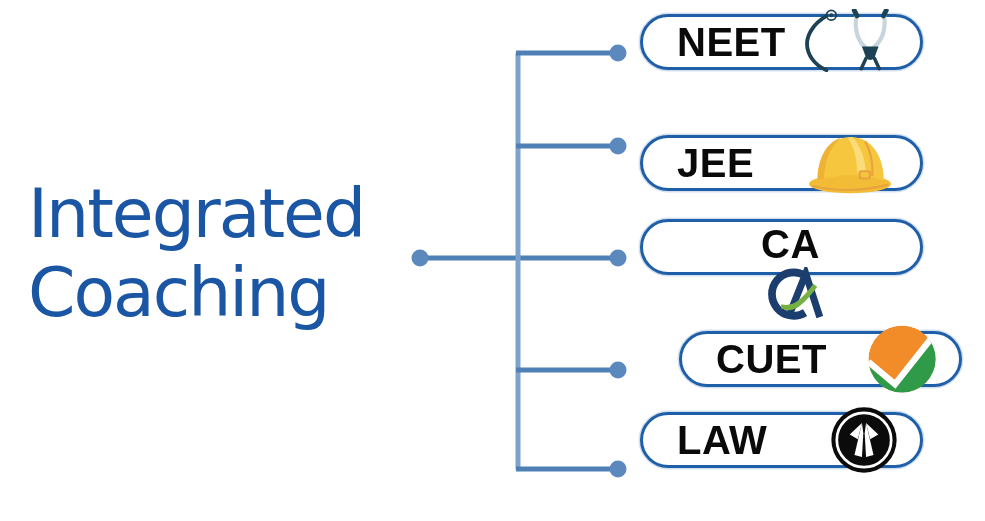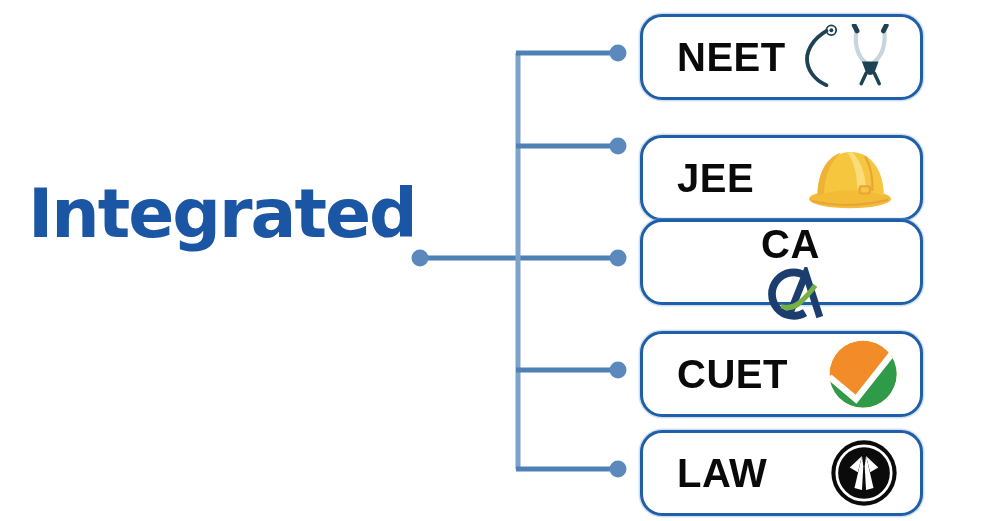--- a/index.html
+++ b/index.html
@@ -2,48 +2,49 @@
 <html><head>
 <meta charset="utf-8">
 <style>
   html,body{margin:0;padding:0;background:#ffffff;}
   .canvas{
     position:relative;width:985px;height:521px;background:#ffffff;
     overflow:hidden;font-family:"Liberation Sans",sans-serif;
   }
   .title{
     position:absolute;left:28px;top:174px;
-    font-size:68px;font-weight:bold;letter-spacing:-2px;
+    font-size:68px;font-weight:normal;letter-spacing:-2px;
     line-height:79px;color:#1a56a4;
     font-family:"DejaVu Sans","Liberation Sans",sans-serif;
   }
   .connector{position:absolute;left:0;top:0;}
   .item{
-    position:absolute;left:640px;width:283px;height:86px;
+    position:absolute;left:640px;width:283px;height:56px;
     box-sizing:border-box;background:#ffffff;
-    border:3px solid #1f5fa8;border-radius:22px;
+    border:3px solid #1f5fa8;border-radius:32px;
     display:flex;align-items:center;justify-content:space-between;
     padding:0 22px 0 34px;
     box-shadow:0 0 0 1.5px rgba(130,165,210,0.35);
   }
   .item .label{
     font-weight:bold;font-size:40px;color:#0a0a0a;letter-spacing:0.5px;
     font-family:"Liberation Sans",sans-serif;
   }
   .item .icon{display:flex;align-items:center;justify-content:center;}
-  .i0{top:14px;} .i1{top:107px;margin-top:28px;} .i2{top:219px;} .i3{top:331px;} .i4{top:430px;}
+  .i0{top:14px;} .i1{top:107px;margin-top:28px;} .i2{top:219px;} .i3{top:331px;margin-left:39px;} .i4{top:412px;}
   .i2{padding-right:16px;flex-direction:column;}
 </style>
 </head>
 <body>
 
 <div class="canvas">
 
   <div class="title">
     <div>Integrated</div>
+    <div>Coaching</div>
   </div>
 
   <svg class="connector" width="985" height="521" viewBox="0 0 985 521">
     <line x1="420" y1="258" x2="618" y2="258" stroke="#4f80b5" stroke-width="5"></line>
     <line x1="518" y1="53" x2="518" y2="469" stroke="#7da3cd" stroke-width="5"></line>
     <line x1="516" y1="53" x2="618" y2="53" stroke="#4f80b5" stroke-width="5"></line>
     <line x1="516" y1="146" x2="618" y2="146" stroke="#4f80b5" stroke-width="5"></line>
     <line x1="516" y1="370" x2="618" y2="370" stroke="#4f80b5" stroke-width="5"></line>
     <line x1="516" y1="469" x2="618" y2="469" stroke="#4f80b5" stroke-width="5"></line>
     <circle cx="420" cy="258" r="8.5" fill="#5b89bd"></circle>

